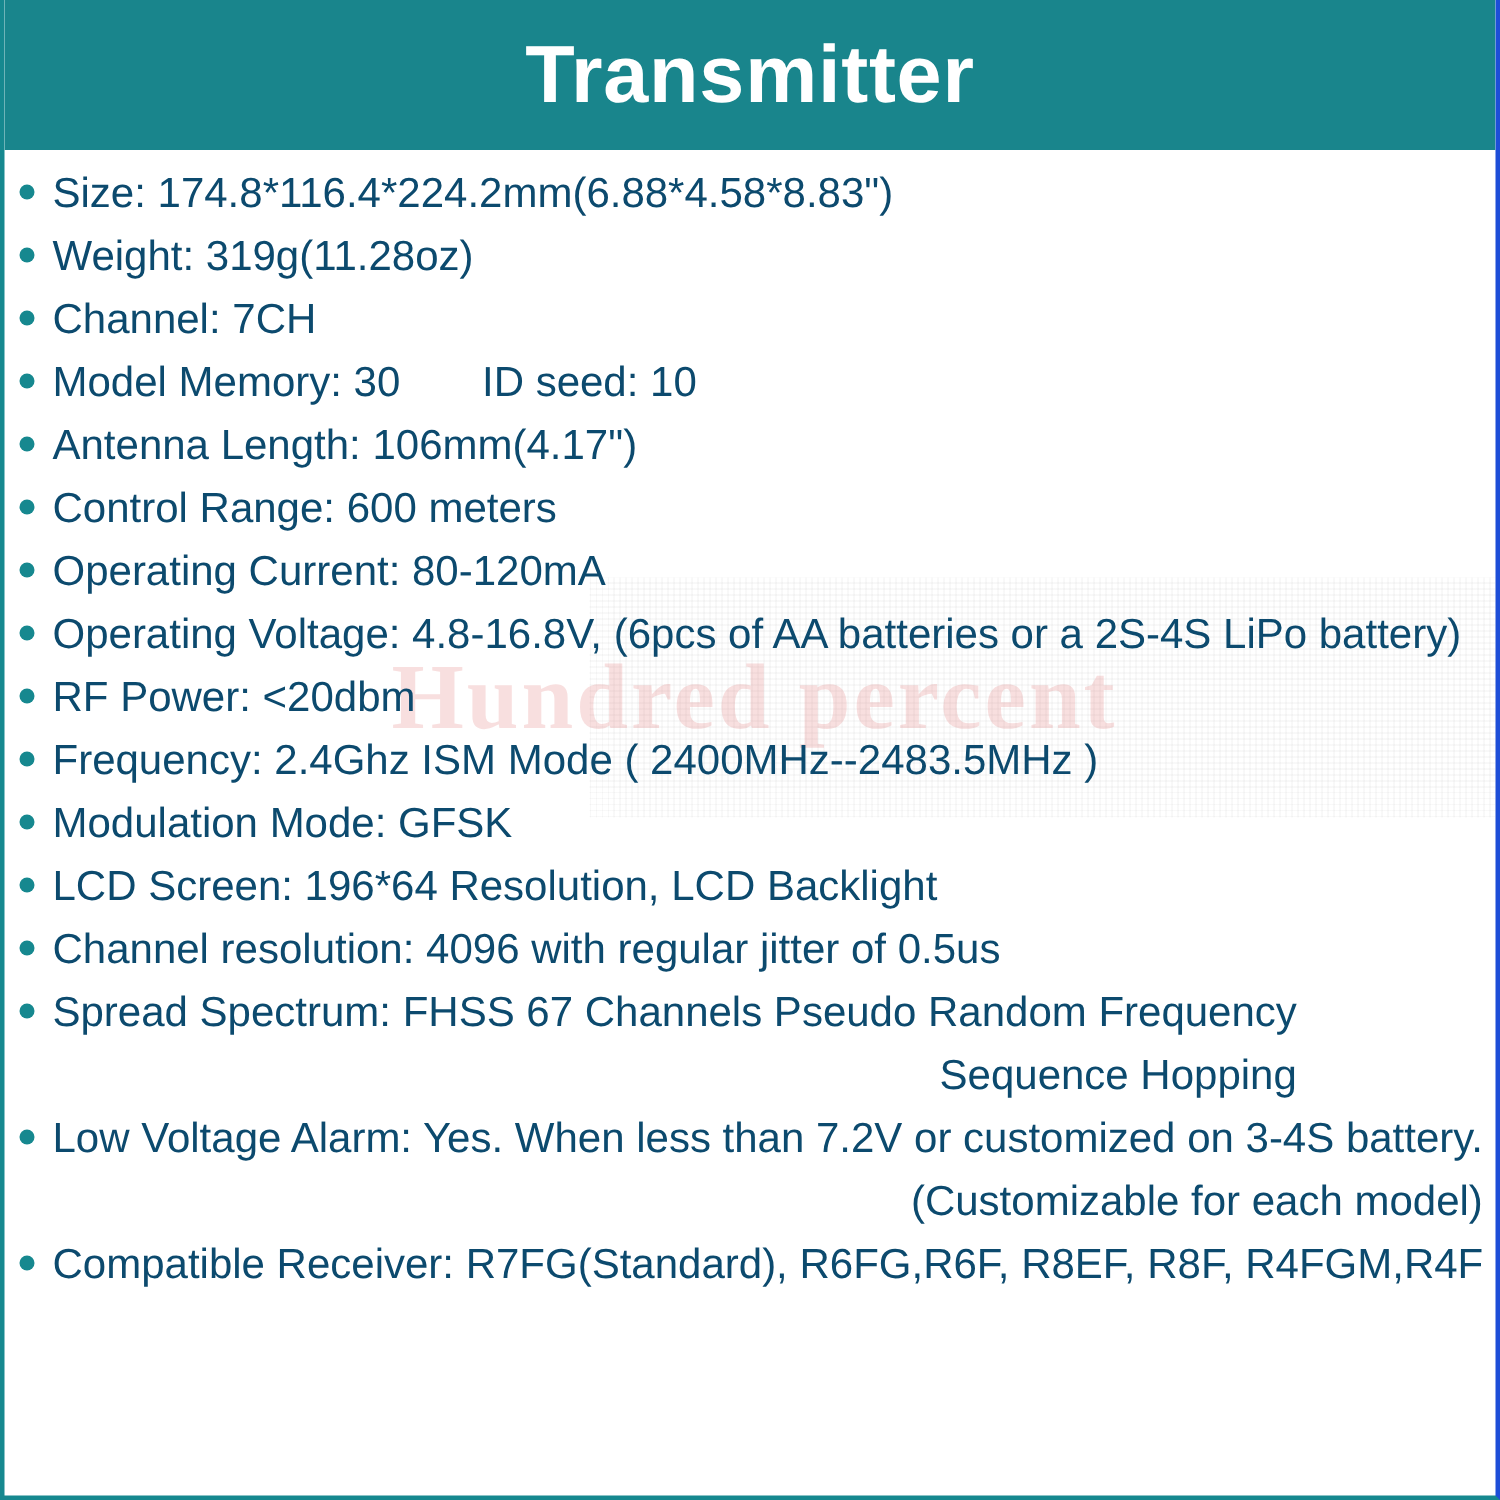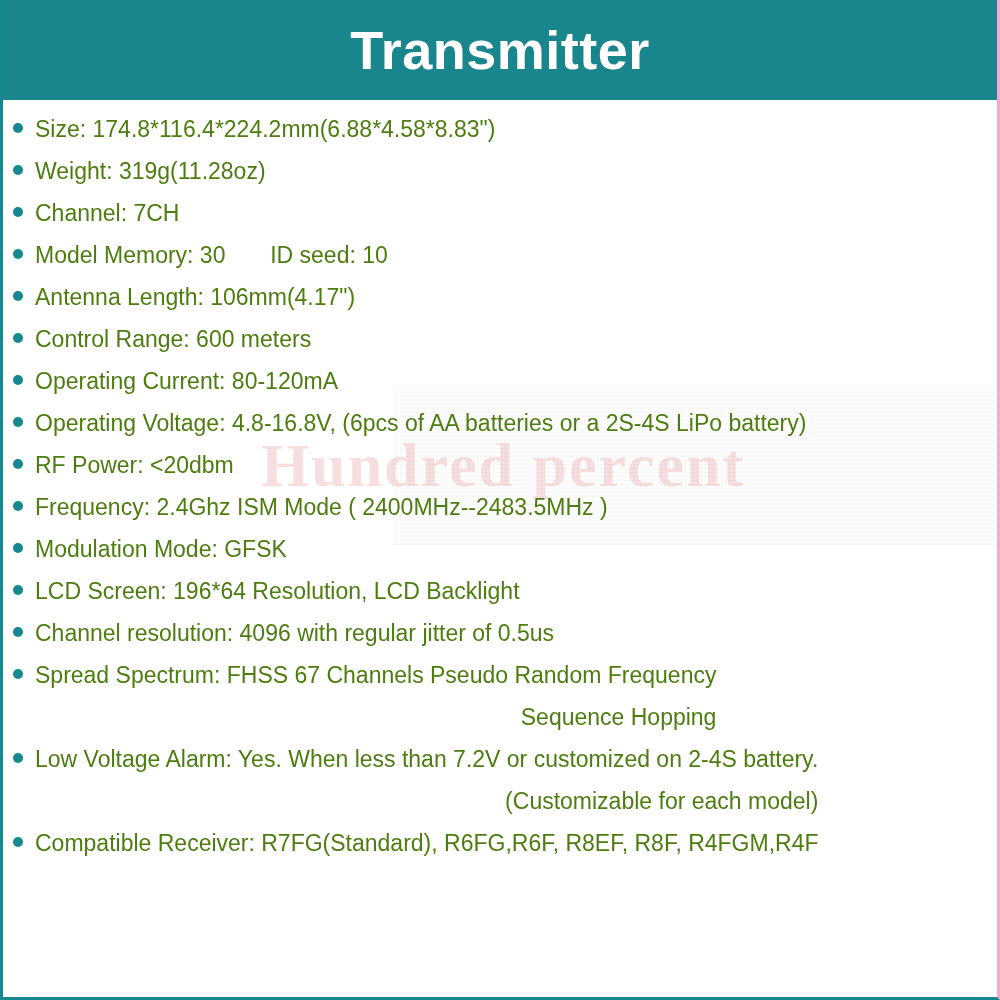--- a/index.html
+++ b/index.html
@@ -12,21 +12,21 @@
     background: #ffffff;
     font-family: "Liberation Sans", sans-serif;
     overflow: hidden;
   }
   .page {
     position: relative;
     width: 1000px;
     height: 1000px;
     box-sizing: border-box;
     border-left: 3px solid #16888f;
-    border-right: 3px solid #f9a8d4;
+    border-right: 3px solid #1d4ed8;
     border-bottom: 3px solid #16888f;
     background: #ffffff;
     overflow: hidden;
   }
   .header {
     height: 100px;
     background: #19858c;
     display: flex;
     align-items: center;
     justify-content: center;
@@ -92,22 +92,22 @@
   .bullet {
     flex: 0 0 auto;
     width: 10px;
     height: 10px;
     border-radius: 50%;
     background: #16888f;
     margin-top: 15px;
     margin-right: 12px;
   }
   .spec-text {
-    color: #4d7c0f;
-    font-size: 23px;
+    color: #0c4a6e;
+    font-size: 28px;
     line-height: 42px;
     white-space: pre-wrap;
   }
   .spec-text.two-line {
     line-height: 42px;
     text-align: right;
   }
 </style>
 </head>
 <body>
@@ -189,21 +189,21 @@
     </div>
 
     <div class="spec-row">
       <span class="bullet"></span>
       <span class="spec-text two-line">Spread Spectrum: FHSS 67 Channels Pseudo Random Frequency
 Sequence Hopping</span>
     </div>
 
     <div class="spec-row">
       <span class="bullet"></span>
-      <span class="spec-text two-line">Low Voltage Alarm: Yes. When less than 7.2V or customized on 2-4S battery.
+      <span class="spec-text two-line">Low Voltage Alarm: Yes. When less than 7.2V or customized on 3-4S battery.
 (Customizable for each model)</span>
     </div>
 
 
     <div class="spec-row">
       <span class="bullet"></span>
       <span class="spec-text">Compatible Receiver: R7FG(Standard), R6FG,R6F, R8EF, R8F, R4FGM,R4F</span>
     </div>
 
 

